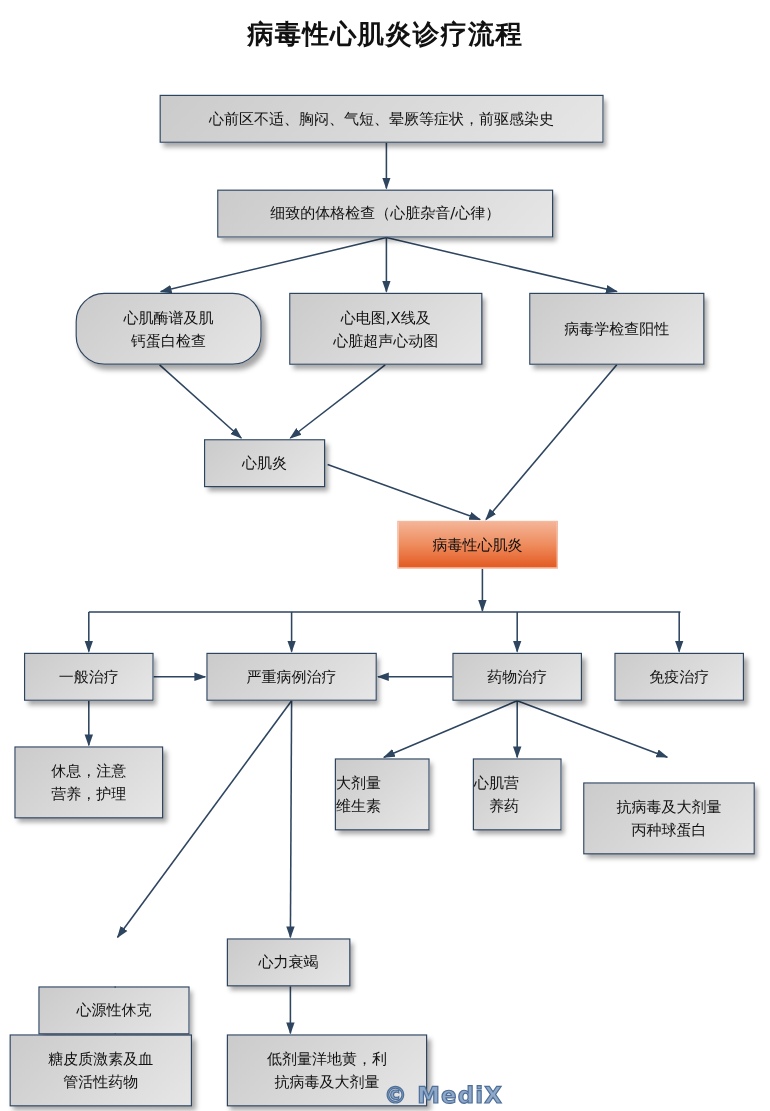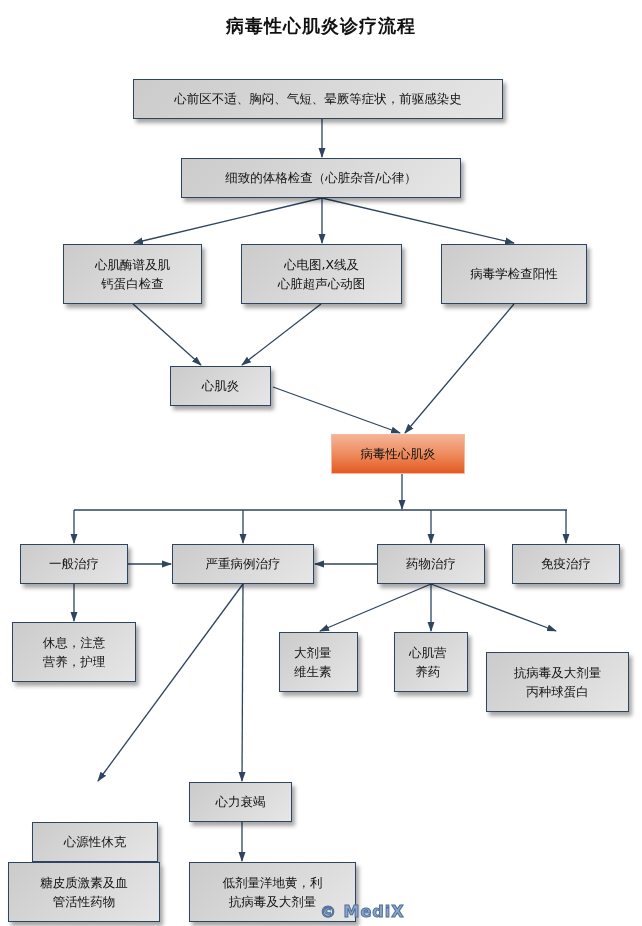--- a/index.html
+++ b/index.html
@@ -1,32 +1,32 @@
 <!DOCTYPE html>
 <html><head>
 <meta charset="utf-8">
 <style>
   html, body { margin: 0; padding: 0; background: #ffffff; }
   body { width: 642px; height: 926px; position: relative; overflow: hidden;
          font-family: "DejaVu Sans", "Liberation Sans", sans-serif; }
   .title { position: absolute; left: 0; top: 14px; width: 642px; text-align: center;
-           font-size: 18px; font-weight: bold; color: #111; letter-spacing: 1px; }
+           font-size: 22px; font-weight: bold; color: #111; letter-spacing: 1px; }
   svg.links { position: absolute; left: 0; top: 0; }
   .box { position: absolute; box-sizing: border-box; border: 1px solid #2e4560;
          background: linear-gradient(135deg, #cbcbcb 0%, #e6e6e6 100%);
          box-shadow: 3px 4px 4px rgba(0,0,0,0.35);
          display: flex; align-items: center; justify-content: center;
          text-align: center; font-size: 12.5px; color: #111; line-height: 1.55;
          white-space: pre-line; }
-  .box.left { justify-content: flex-start; text-align: center; padding-left: 14px; }
+  .box.left { justify-content: flex-start; text-align: right; }
   .box.orange { border: 1px solid #f4b9a0;
          background: linear-gradient(180deg, #f4b497 0%, #ee8c5e 50%, #e35a22 100%);
          box-shadow: none; }
   .watermark { position: absolute; left: 320px; top: 902px; font-family: "DejaVu Sans", sans-serif;
-               font-size: 16px; font-weight: bold; color: #8fa8c8; letter-spacing: 1px;
+               font-size: 19px; font-weight: bold; color: #8fa8c8; letter-spacing: 1px;
                -webkit-text-stroke: 1px #4e6f99; }
 </style>
 </head>
 <body>
 
 <div class="title">病毒性心肌炎诊疗流程</div>
 
 <svg class="links" width="642" height="926">
   <defs>
     <marker id="ah" markerWidth="10" markerHeight="10" refX="9" refY="5" orient="auto" markerUnits="userSpaceOnUse">
@@ -56,21 +56,21 @@
     <line x1="431" y1="584" x2="556" y2="631" marker-end="url(#ah)"></line>
     <line x1="243" y1="584" x2="98" y2="781" marker-end="url(#ah)"></line>
     <line x1="243" y1="584" x2="242" y2="781" marker-end="url(#ah)"></line>
     <line x1="96" y1="822" x2="96" y2="861" marker-end="url(#ah)"></line>
     <line x1="242" y1="822" x2="242" y2="861" marker-end="url(#ah)"></line>
   </g>
 </svg>
 
 <div class="box" style="left:133px;top:79px;width:370px;height:40px;">心前区不适、胸闷、气短、晕厥等症状，前驱感染史</div>
 <div class="box" style="left:181px;top:158px;width:280px;height:40px;">细致的体格检查（心脏杂音/心律）</div>
-<div class="box" style="left:63px;top:244px;width:139px;height:60px;">心肌酶谱及肌
+<div class="box" style="left:63px;top:244px;width:155px;height:60px;border-radius:24px;">心肌酶谱及肌
   钙蛋白检查</div>
 <div class="box" style="left:241px;top:244px;width:161px;height:60px;">心电图,X线及
     心脏超声心动图</div>
 <div class="box" style="left:441px;top:244px;width:146px;height:60px;">病毒学检查阳性</div>
 <div class="box" style="left:170px;top:366px;width:101px;height:40px;">心肌炎</div>
 <div class="box orange" style="left:331px;top:434px;width:134px;height:40px;">病毒性心肌炎</div>
 <div class="box" style="left:20px;top:544px;width:108px;height:40px;">一般治疗</div>
 <div class="box" style="left:172px;top:544px;width:142px;height:40px;">严重病例治疗</div>
 <div class="box" style="left:377px;top:544px;width:108px;height:40px;">药物治疗</div>
 <div class="box" style="left:512px;top:544px;width:108px;height:40px;">免疫治疗</div>

